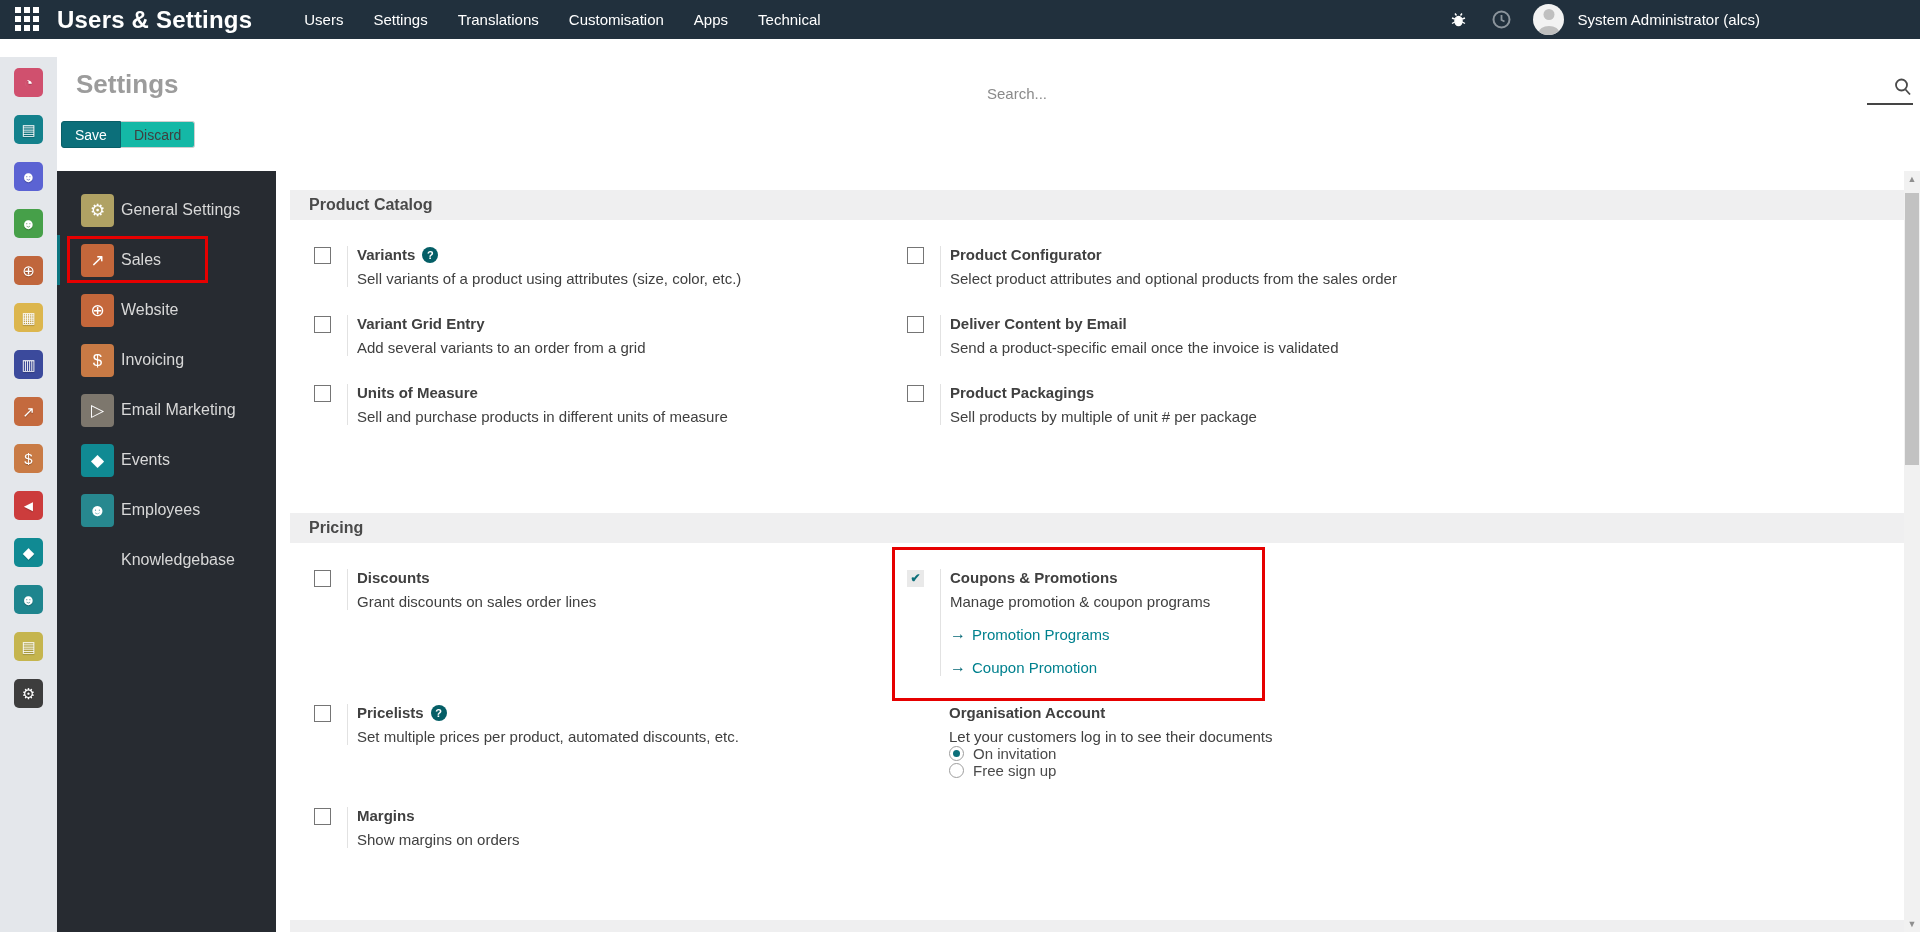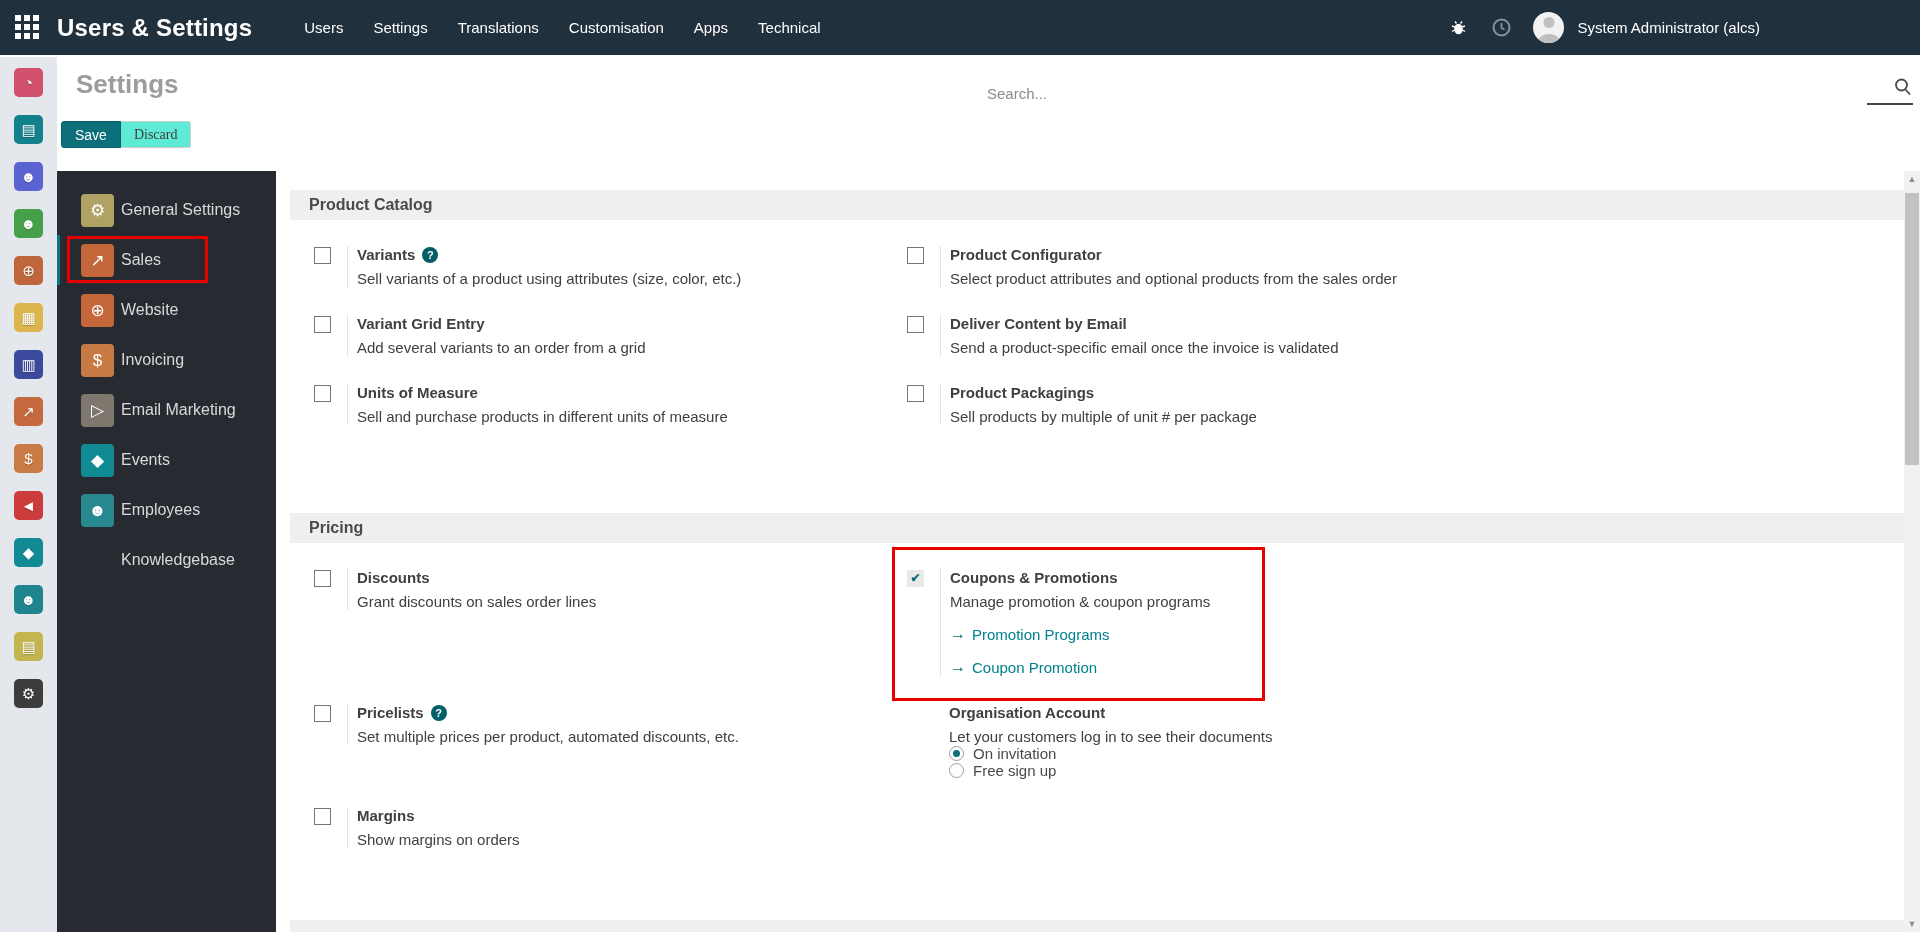--- a/index.html
+++ b/index.html
@@ -1,20 +1,20 @@
 <!DOCTYPE html>
 <html><head>
 <meta charset="utf-8">
 <style>
   * { margin:0; padding:0; box-sizing:border-box; }
   html,body { width:1920px; height:932px; overflow:hidden; }
   body { font-family:"Liberation Sans", sans-serif; background:#fff; position:relative; }
 
   
-  .navbar { position:absolute; top:0; left:0; width:1920px; height:55px;
+  .navbar { position:absolute; top:0; left:0; width:1920px; height:39px;
             background:#21303d; display:flex; align-items:center; color:#fff; z-index:30; }
   .apps-grid { width:26px; height:26px; margin-left:15px; display:grid;
                grid-template-columns:repeat(3,6px); grid-template-rows:repeat(3,6px);
                gap:3px; cursor:pointer; }
   .apps-grid span { background:#fff; display:block; }
   .brand { font-size:24px; font-weight:bold; margin-left:16px; letter-spacing:0.2px; }
   .topmenu { display:flex; margin-left:52px; gap:30px; font-size:15px; }
   .topmenu .item { cursor:pointer; white-space:nowrap; }
   .nav-right { margin-left:auto; margin-right:160px; display:flex; align-items:center; gap:21px; }
   .nav-icon { width:22px; height:22px; display:flex; align-items:center; justify-content:center; cursor:pointer; }
@@ -33,21 +33,21 @@
                 color:#fff; font-size:15px; line-height:29px; text-align:center; cursor:pointer;
                 background-image:linear-gradient(to bottom right, rgba(255,255,255,.14) 49%, rgba(0,0,0,.16) 51%);
                 text-shadow:0 1px 1px rgba(0,0,0,.25); }
 
   
   .control-panel { position:absolute; left:57px; top:57px; width:1863px; height:114px; background:#fff; }
   .page-title { position:absolute; left:19px; top:12px; font-size:26px; font-weight:bold; color:#9c9c9c; }
   .cp-buttons { position:absolute; left:4px; top:64px; display:flex; }
   .btn { font-size:14px; height:27px; padding:0 13px; cursor:pointer; display:flex; align-items:center; }
   .btn-save { background:#0c6f7a; color:#fff; border:1px solid #0a5f68; border-radius:3px 0 0 3px; }
-  .btn-discard { background:#5eead4; color:#3f3f3f; border:1px solid #cfcfcf; border-left:none; border-radius:0 3px 3px 0;font-family:Liberation Serif, serif; }
+  .btn-discard { background:#14b8a6; color:#3f3f3f; border:1px solid #cfcfcf; border-left:none; border-radius:0 3px 3px 0; }
   .searchbox { position:absolute; right:7px; top:16px; width:926px; height:32px; border-bottom:2px solid #454545; }
   .searchbox input { width:880px; height:28px; border:none; outline:none; font-size:15px;
                      font-family:"Liberation Sans",sans-serif; color:#333;margin-top:6px; }
   .searchbox input::placeholder { color:#8a8a8a; }
   .search-icon { position:absolute; right:0; top:4px; cursor:pointer; }
 
   
   .settings-nav { position:absolute; left:57px; top:171px; width:219px; height:761px;
                   background:#272b31; padding-top:14px; z-index:10; }
   .snav-item { height:50px; display:flex; align-items:center; padding-left:24px;

